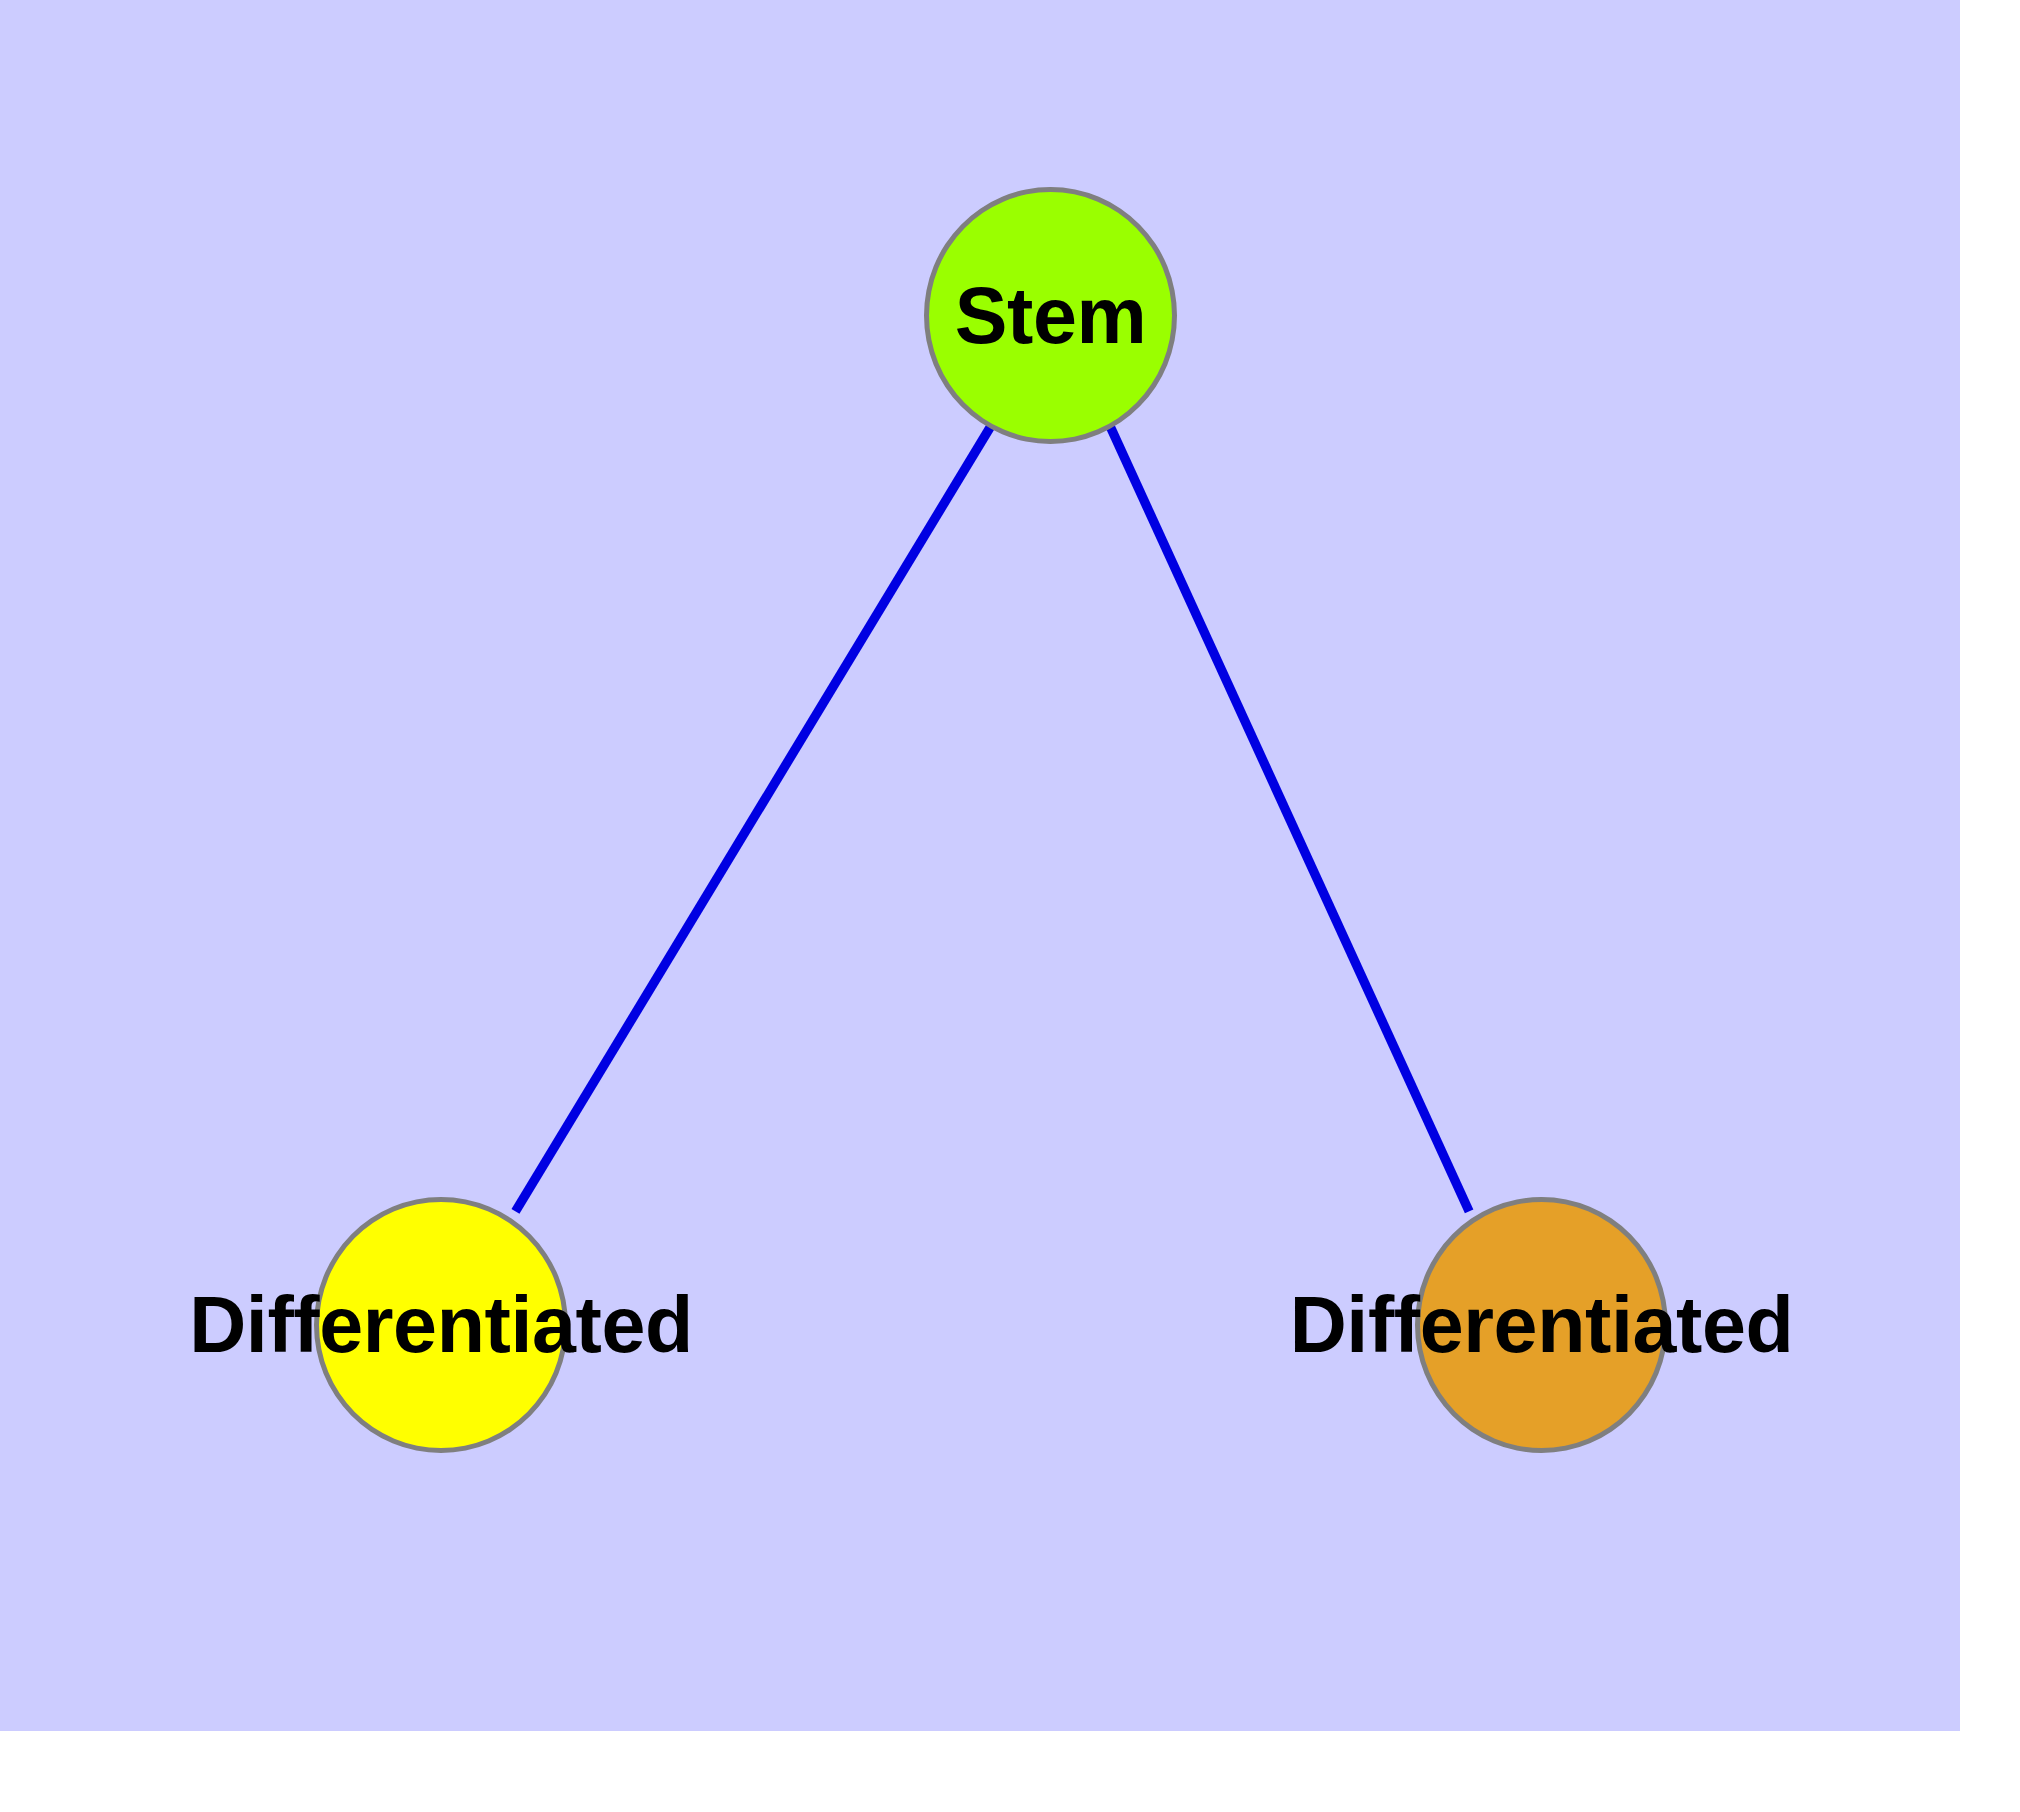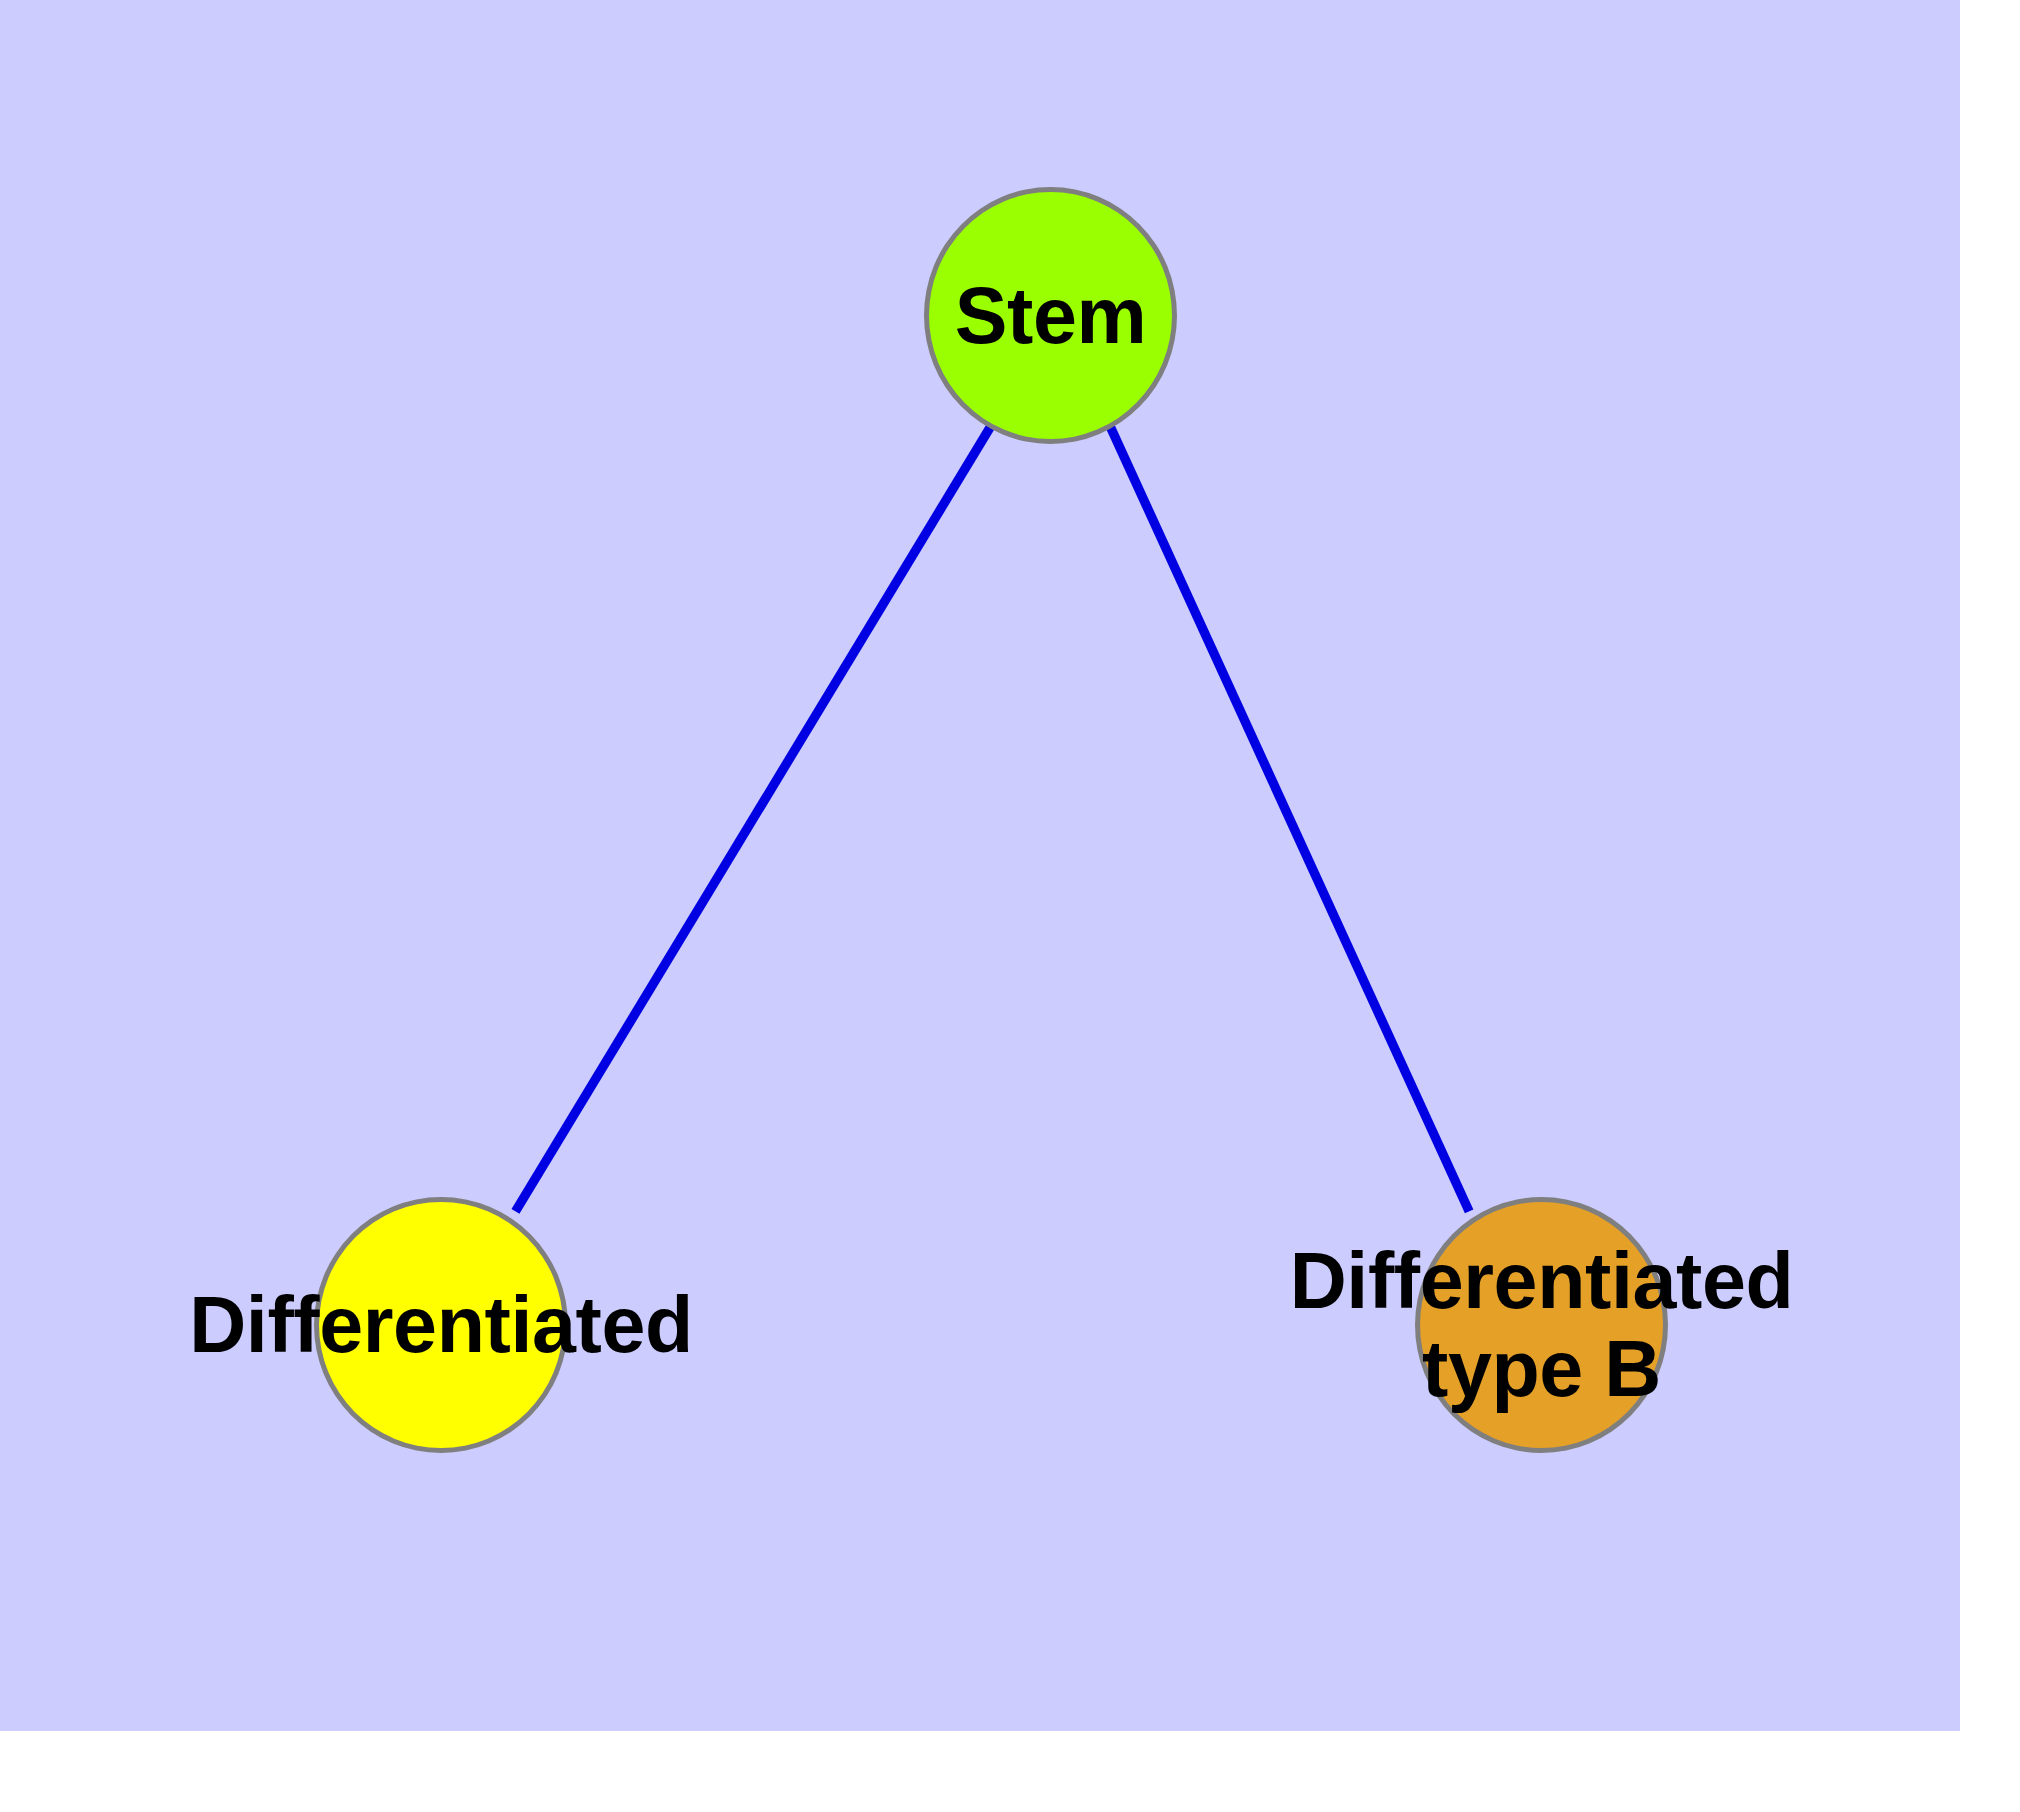--- a/index.html
+++ b/index.html
@@ -98,19 +98,18 @@
 
     <div id="node-diff-a" class="graph-node">
       <div class="node-label">
         <span class="label-line">Differentiated</span>
       </div>
     </div>
 
     <div id="node-diff-b" class="graph-node">
       <div class="node-label">
         <span class="label-line">Differentiated</span>
-        <span class="label-line">type B</span>
       </div>
     </div>
 
   </div>
 </div>
 
 
 </body></html>

